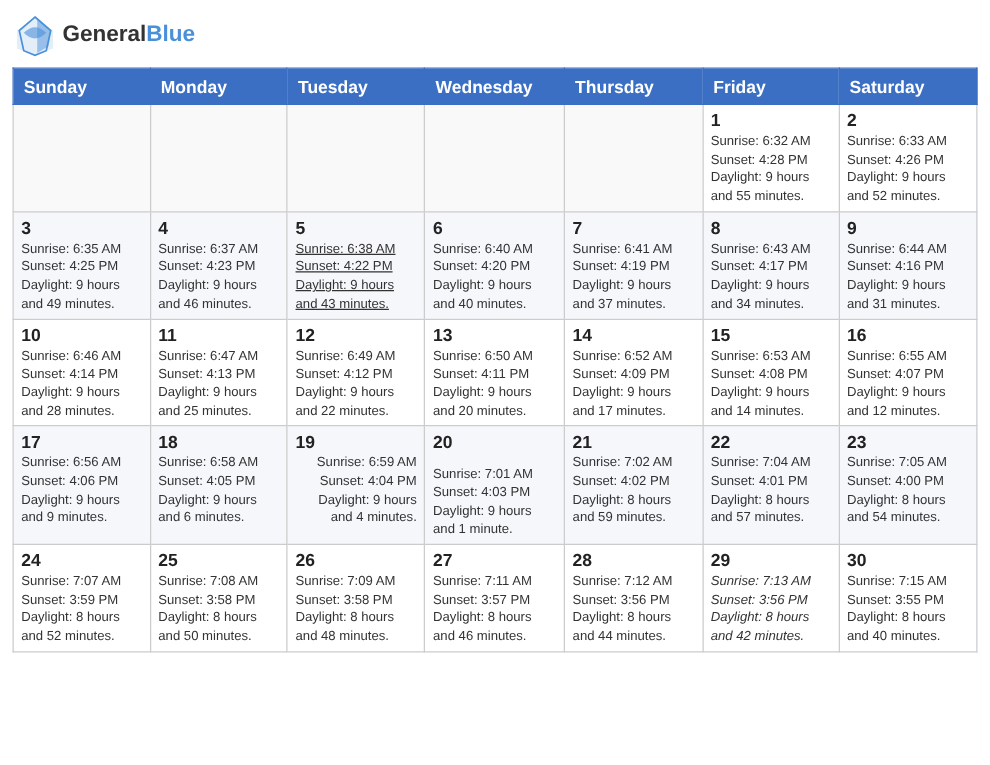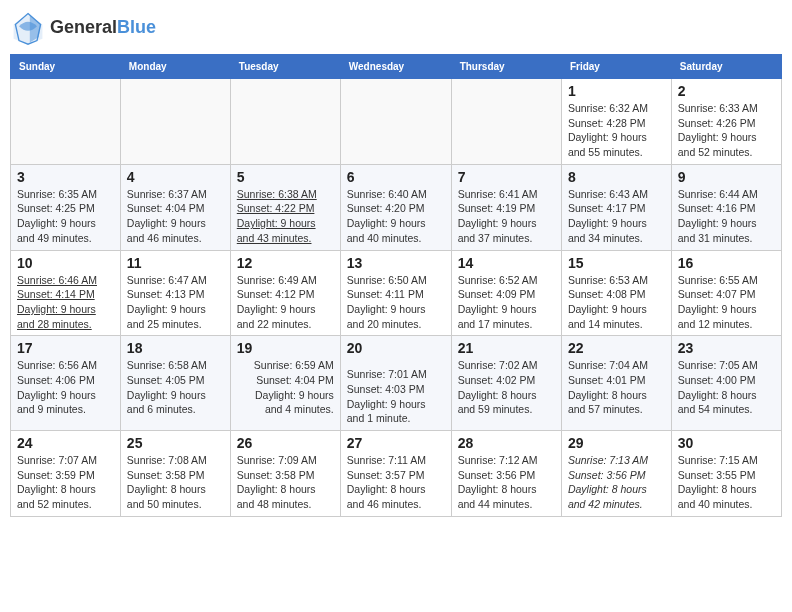--- a/index.html
+++ b/index.html
@@ -46,21 +46,21 @@
       font-size: 16px;
       color: #555;
     }
     .calendar {
       width: 100%;
       border-collapse: collapse;
     }
     .calendar th {
       background: #3a6fc4;
       color: #fff;
-      font-size: 10px;
+      font-size: 14px;
       font-weight: bold;
       padding: 6px 8px;
       text-align: left;
       border: 1px solid #3a6fc4;
     }
     .calendar td {
       border: 1px solid #ccc;
       vertical-align: top;
       padding: 4px 6px;
       font-size: 11px;
@@ -145,21 +145,21 @@
       <tr>
         <td>
           <div class="day-num">3</div>
           <div class="day-info" style="white-space: pre-line;">Sunrise: 6:35 AM
 Sunset: 4:25 PM
 Daylight: 9 hours and 49 minutes.</div>
         </td>
         <td>
           <div class="day-num">4</div>
           <div class="day-info" style="white-space: pre-line;">Sunrise: 6:37 AM
-Sunset: 4:04 PM
+Sunset: 4:23 PM
 Daylight: 9 hours and 46 minutes.</div>
         </td>
         <td>
           <div class="day-num">5</div>
           <div class="day-info" style="white-space: pre-line; text-decoration: underline;">Sunrise: 6:38 AM
 Sunset: 4:22 PM
 Daylight: 9 hours and 43 minutes.</div>
         </td>
         <td>
           <div class="day-num">6</div>
@@ -182,21 +182,21 @@
         <td>
           <div class="day-num">9</div>
           <div class="day-info" style="white-space: pre-line;">Sunrise: 6:44 AM
 Sunset: 4:16 PM
 Daylight: 9 hours and 31 minutes.</div>
         </td>
       </tr>
       <tr>
         <td>
           <div class="day-num">10</div>
-          <div class="day-info" style="white-space: pre-line; text-decoration: underline;">Sunrise: 6:46 AM
+          <div class="day-info" style="white-space: pre-line;">Sunrise: 6:46 AM
 Sunset: 4:14 PM
 Daylight: 9 hours and 28 minutes.</div>
         </td>
         <td>
           <div class="day-num">11</div>
           <div class="day-info" style="white-space: pre-line;">Sunrise: 6:47 AM
 Sunset: 4:13 PM
 Daylight: 9 hours and 25 minutes.</div>
         </td>
         <td>

